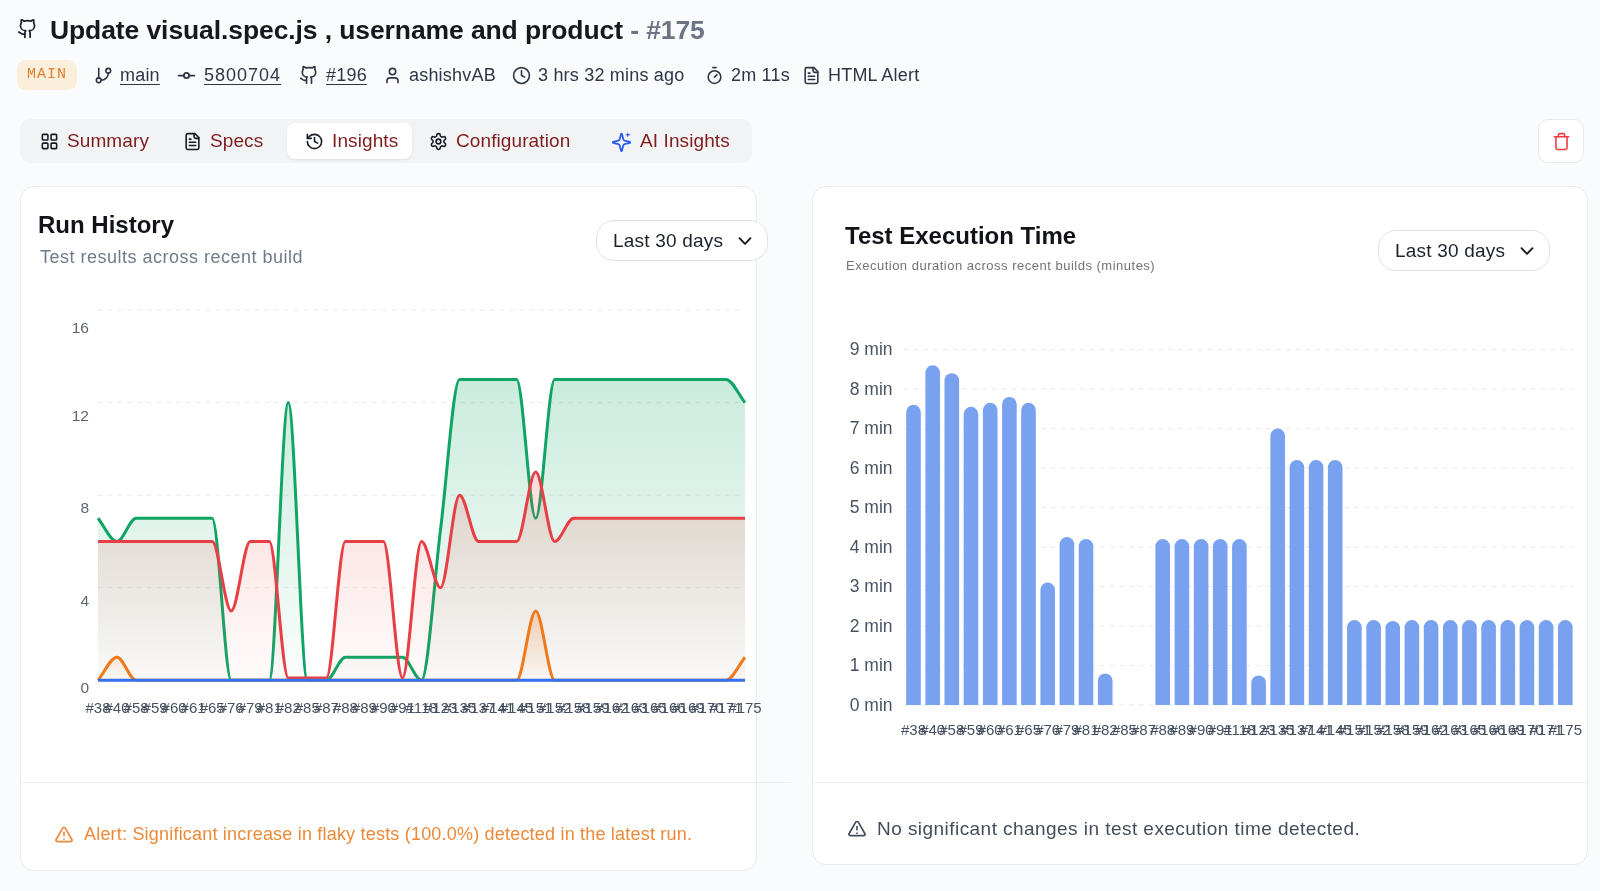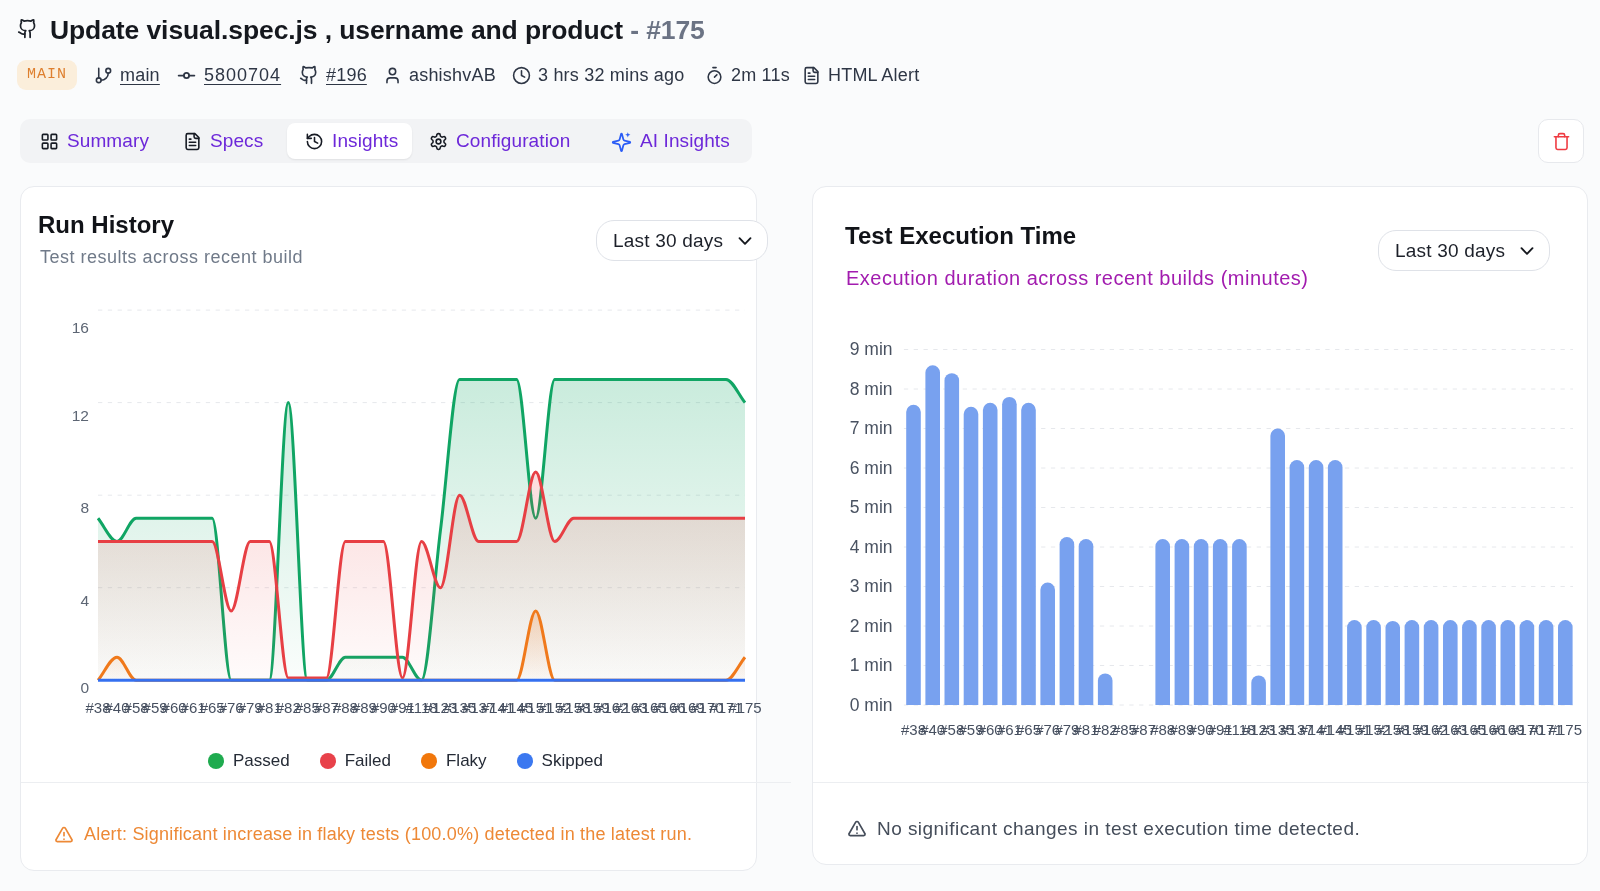--- a/index.html
+++ b/index.html
@@ -3,21 +3,21 @@
 * { margin:0; padding:0; box-sizing:border-box; }
 html,body { width:1600px; height:891px; font-family:"Liberation Sans", sans-serif; background:#fafbfc; overflow:hidden; }
 .abs { position:absolute; }
 .card { position:absolute; background:#fff; border:1px solid #e9ebef; border-radius:14px; }
 .gl { stroke:#e6e8ec; stroke-width:1; stroke-dasharray:4.3 5.5; }
 .yl { font:15.5px "Liberation Sans"; fill:#5d6674; }
 .ylr { font:17.5px "Liberation Sans"; fill:#495261; }
 .xl { font:15px "Liberation Sans"; fill:#475060; }
 .meta { position:absolute; display:flex; align-items:center; gap:7px; color:#2e3645; font-size:18px; letter-spacing:0.2px; }
 .meta a { color:#2e3645; text-decoration:underline; text-underline-offset:3px; }
-.tab { position:absolute; display:flex; align-items:center; gap:8px; color:#6d28d9; font-size:19px; letter-spacing:0.1px; top:0; height:44px; }
+.tab { position:absolute; display:flex; align-items:center; gap:8px; color:#7f1d1d; font-size:19px; letter-spacing:0.1px; top:0; height:44px; }
 .drop { position:absolute; border:1px solid #dfe2e8; border-radius:18px; background:#fff; display:flex; align-items:center; font-size:19px; letter-spacing:0.2px; color:#1c2029; }
 </style></head>
 <body>
 
 <div class="abs" style="left:17px;top:18px"><svg width="21" height="21" viewBox="0 0 24 24" fill="none" stroke="#1c2129" stroke-width="2" stroke-linecap="round" stroke-linejoin="round">
       <path d="M15 22v-4a4.8 4.8 0 0 0-1-3.5c3 0 6-2 6-5.5.08-1.25-.27-2.48-1-3.5.28-1.15.28-2.35 0-3.5 0 0-1 0-3 1.5-2.64-.5-5.36-.5-8 0C6 2 5 2 5 2c-.3 1.15-.3 2.35 0 3.5A5.403 5.403 0 0 0 4 9c0 3.5 3 5.5 6 5.5-.39.49-.68 1.05-.85 1.65-.17.6-.22 1.23-.15 1.85v4"></path>
       <path d="M9 18c-4.51 2-5-2-7-2"></path>
     </svg></div>
 <div class="abs" style="left:50px;top:15px;font-size:26.5px;font-weight:bold;color:#15181e;letter-spacing:-0.1px">Update visual.spec.js , username and product <span style="color:#6b7384">- #175</span></div>
 
@@ -196,40 +196,34 @@
       <text x="705.0" y="422.3" class="xl" text-anchor="middle">#171</text>
       <text x="724.0" y="422.3" class="xl" text-anchor="middle">#175</text>
 <path d="M77.0,227.3C83.3,235.0 89.7,250.5 96.0,250.5C102.4,250.5 108.7,227.3 115.1,227.3C121.4,227.3 127.7,227.3 134.1,227.3C140.4,227.3 146.8,227.3 153.1,227.3C159.5,227.3 165.8,227.3 172.1,227.3C178.5,227.3 184.8,227.3 191.2,227.3C197.5,227.3 203.9,389.3 210.2,389.3C216.5,389.3 222.9,389.3 229.2,389.3C235.6,389.3 241.9,389.3 248.3,389.3C254.6,389.3 261.0,111.6 267.3,111.6C273.6,111.6 280.0,389.3 286.3,389.3C292.7,389.3 299.0,389.3 305.4,389.3C311.7,389.3 318.0,366.2 324.4,366.2C330.7,366.2 337.1,366.2 343.4,366.2C349.8,366.2 356.1,366.2 362.4,366.2C368.8,366.2 375.1,366.2 381.5,366.2C387.8,366.2 394.2,389.3 400.5,389.3C406.8,389.3 413.2,289.0 419.5,238.9C425.9,188.8 432.2,88.5 438.6,88.5C444.9,88.5 451.2,88.5 457.6,88.5C463.9,88.5 470.3,88.5 476.6,88.5C483.0,88.5 489.3,88.5 495.6,88.5C502.0,88.5 508.3,227.3 514.7,227.3C521.0,227.3 527.4,88.5 533.7,88.5C540.0,88.5 546.4,88.5 552.7,88.5C559.1,88.5 565.4,88.5 571.8,88.5C578.1,88.5 584.5,88.5 590.8,88.5C597.1,88.5 603.5,88.5 609.8,88.5C616.2,88.5 622.5,88.5 628.9,88.5C635.2,88.5 641.5,88.5 647.9,88.5C654.2,88.5 660.6,88.5 666.9,88.5C673.3,88.5 679.6,88.5 685.9,88.5C692.3,88.5 698.6,88.5 705.0,88.5C711.3,88.5 717.7,103.9 724.0,111.6L724.0,389.3L77.0,389.3Z" fill="url(#gg)"></path>
 <path d="M77.0,227.3C83.3,235.0 89.7,250.5 96.0,250.5C102.4,250.5 108.7,227.3 115.1,227.3C121.4,227.3 127.7,227.3 134.1,227.3C140.4,227.3 146.8,227.3 153.1,227.3C159.5,227.3 165.8,227.3 172.1,227.3C178.5,227.3 184.8,227.3 191.2,227.3C197.5,227.3 203.9,389.3 210.2,389.3C216.5,389.3 222.9,389.3 229.2,389.3C235.6,389.3 241.9,389.3 248.3,389.3C254.6,389.3 261.0,111.6 267.3,111.6C273.6,111.6 280.0,389.3 286.3,389.3C292.7,389.3 299.0,389.3 305.4,389.3C311.7,389.3 318.0,366.2 324.4,366.2C330.7,366.2 337.1,366.2 343.4,366.2C349.8,366.2 356.1,366.2 362.4,366.2C368.8,366.2 375.1,366.2 381.5,366.2C387.8,366.2 394.2,389.3 400.5,389.3C406.8,389.3 413.2,289.0 419.5,238.9C425.9,188.8 432.2,88.5 438.6,88.5C444.9,88.5 451.2,88.5 457.6,88.5C463.9,88.5 470.3,88.5 476.6,88.5C483.0,88.5 489.3,88.5 495.6,88.5C502.0,88.5 508.3,227.3 514.7,227.3C521.0,227.3 527.4,88.5 533.7,88.5C540.0,88.5 546.4,88.5 552.7,88.5C559.1,88.5 565.4,88.5 571.8,88.5C578.1,88.5 584.5,88.5 590.8,88.5C597.1,88.5 603.5,88.5 609.8,88.5C616.2,88.5 622.5,88.5 628.9,88.5C635.2,88.5 641.5,88.5 647.9,88.5C654.2,88.5 660.6,88.5 666.9,88.5C673.3,88.5 679.6,88.5 685.9,88.5C692.3,88.5 698.6,88.5 705.0,88.5C711.3,88.5 717.7,103.9 724.0,111.6" fill="none" stroke="#10a564" stroke-width="3" stroke-linejoin="round"></path>
 <path d="M77.0,250.5C83.3,250.5 89.7,250.5 96.0,250.5C102.4,250.5 108.7,250.5 115.1,250.5C121.4,250.5 127.7,250.5 134.1,250.5C140.4,250.5 146.8,250.5 153.1,250.5C159.5,250.5 165.8,250.5 172.1,250.5C178.5,250.5 184.8,250.5 191.2,250.5C197.5,250.5 203.9,319.9 210.2,319.9C216.5,319.9 222.9,250.5 229.2,250.5C235.6,250.5 241.9,250.5 248.3,250.5C254.6,250.5 261.0,387.0 267.3,387.0C273.6,387.0 280.0,387.0 286.3,387.0C292.7,387.0 299.0,387.0 305.4,387.0C311.7,387.0 318.0,250.5 324.4,250.5C330.7,250.5 337.1,250.5 343.4,250.5C349.8,250.5 356.1,250.5 362.4,250.5C368.8,250.5 375.1,387.0 381.5,387.0C387.8,387.0 394.2,250.5 400.5,250.5C406.8,250.5 413.2,296.7 419.5,296.7C425.9,296.7 432.2,204.2 438.6,204.2C444.9,204.2 451.2,250.5 457.6,250.5C463.9,250.5 470.3,250.5 476.6,250.5C483.0,250.5 489.3,250.5 495.6,250.5C502.0,250.5 508.3,181.0 514.7,181.0C521.0,181.0 527.4,250.5 533.7,250.5C540.0,250.5 546.4,227.3 552.7,227.3C559.1,227.3 565.4,227.3 571.8,227.3C578.1,227.3 584.5,227.3 590.8,227.3C597.1,227.3 603.5,227.3 609.8,227.3C616.2,227.3 622.5,227.3 628.9,227.3C635.2,227.3 641.5,227.3 647.9,227.3C654.2,227.3 660.6,227.3 666.9,227.3C673.3,227.3 679.6,227.3 685.9,227.3C692.3,227.3 698.6,227.3 705.0,227.3C711.3,227.3 717.7,227.3 724.0,227.3L724.0,389.3L77.0,389.3Z" fill="url(#rg)"></path>
 <path d="M77.0,250.5C83.3,250.5 89.7,250.5 96.0,250.5C102.4,250.5 108.7,250.5 115.1,250.5C121.4,250.5 127.7,250.5 134.1,250.5C140.4,250.5 146.8,250.5 153.1,250.5C159.5,250.5 165.8,250.5 172.1,250.5C178.5,250.5 184.8,250.5 191.2,250.5C197.5,250.5 203.9,319.9 210.2,319.9C216.5,319.9 222.9,250.5 229.2,250.5C235.6,250.5 241.9,250.5 248.3,250.5C254.6,250.5 261.0,387.0 267.3,387.0C273.6,387.0 280.0,387.0 286.3,387.0C292.7,387.0 299.0,387.0 305.4,387.0C311.7,387.0 318.0,250.5 324.4,250.5C330.7,250.5 337.1,250.5 343.4,250.5C349.8,250.5 356.1,250.5 362.4,250.5C368.8,250.5 375.1,387.0 381.5,387.0C387.8,387.0 394.2,250.5 400.5,250.5C406.8,250.5 413.2,296.7 419.5,296.7C425.9,296.7 432.2,204.2 438.6,204.2C444.9,204.2 451.2,250.5 457.6,250.5C463.9,250.5 470.3,250.5 476.6,250.5C483.0,250.5 489.3,250.5 495.6,250.5C502.0,250.5 508.3,181.0 514.7,181.0C521.0,181.0 527.4,250.5 533.7,250.5C540.0,250.5 546.4,227.3 552.7,227.3C559.1,227.3 565.4,227.3 571.8,227.3C578.1,227.3 584.5,227.3 590.8,227.3C597.1,227.3 603.5,227.3 609.8,227.3C616.2,227.3 622.5,227.3 628.9,227.3C635.2,227.3 641.5,227.3 647.9,227.3C654.2,227.3 660.6,227.3 666.9,227.3C673.3,227.3 679.6,227.3 685.9,227.3C692.3,227.3 698.6,227.3 705.0,227.3C711.3,227.3 717.7,227.3 724.0,227.3" fill="none" stroke="#e73f44" stroke-width="3" stroke-linejoin="round"></path>
 <path d="M77.0,389.3C83.3,381.6 89.7,366.2 96.0,366.2C102.4,366.2 108.7,389.3 115.1,389.3C121.4,389.3 127.7,389.3 134.1,389.3C140.4,389.3 146.8,389.3 153.1,389.3C159.5,389.3 165.8,389.3 172.1,389.3C178.5,389.3 184.8,389.3 191.2,389.3C197.5,389.3 203.9,389.3 210.2,389.3C216.5,389.3 222.9,389.3 229.2,389.3C235.6,389.3 241.9,389.3 248.3,389.3C254.6,389.3 261.0,389.3 267.3,389.3C273.6,389.3 280.0,389.3 286.3,389.3C292.7,389.3 299.0,389.3 305.4,389.3C311.7,389.3 318.0,389.3 324.4,389.3C330.7,389.3 337.1,389.3 343.4,389.3C349.8,389.3 356.1,389.3 362.4,389.3C368.8,389.3 375.1,389.3 381.5,389.3C387.8,389.3 394.2,389.3 400.5,389.3C406.8,389.3 413.2,389.3 419.5,389.3C425.9,389.3 432.2,389.3 438.6,389.3C444.9,389.3 451.2,389.3 457.6,389.3C463.9,389.3 470.3,389.3 476.6,389.3C483.0,389.3 489.3,389.3 495.6,389.3C502.0,389.3 508.3,319.9 514.7,319.9C521.0,319.9 527.4,389.3 533.7,389.3C540.0,389.3 546.4,389.3 552.7,389.3C559.1,389.3 565.4,389.3 571.8,389.3C578.1,389.3 584.5,389.3 590.8,389.3C597.1,389.3 603.5,389.3 609.8,389.3C616.2,389.3 622.5,389.3 628.9,389.3C635.2,389.3 641.5,389.3 647.9,389.3C654.2,389.3 660.6,389.3 666.9,389.3C673.3,389.3 679.6,389.3 685.9,389.3C692.3,389.3 698.6,389.3 705.0,389.3C711.3,389.3 717.7,373.9 724.0,366.2L724.0,389.3L77.0,389.3Z" fill="url(#og)"></path>
 <path d="M77.0,389.3C83.3,381.6 89.7,366.2 96.0,366.2C102.4,366.2 108.7,389.3 115.1,389.3C121.4,389.3 127.7,389.3 134.1,389.3C140.4,389.3 146.8,389.3 153.1,389.3C159.5,389.3 165.8,389.3 172.1,389.3C178.5,389.3 184.8,389.3 191.2,389.3C197.5,389.3 203.9,389.3 210.2,389.3C216.5,389.3 222.9,389.3 229.2,389.3C235.6,389.3 241.9,389.3 248.3,389.3C254.6,389.3 261.0,389.3 267.3,389.3C273.6,389.3 280.0,389.3 286.3,389.3C292.7,389.3 299.0,389.3 305.4,389.3C311.7,389.3 318.0,389.3 324.4,389.3C330.7,389.3 337.1,389.3 343.4,389.3C349.8,389.3 356.1,389.3 362.4,389.3C368.8,389.3 375.1,389.3 381.5,389.3C387.8,389.3 394.2,389.3 400.5,389.3C406.8,389.3 413.2,389.3 419.5,389.3C425.9,389.3 432.2,389.3 438.6,389.3C444.9,389.3 451.2,389.3 457.6,389.3C463.9,389.3 470.3,389.3 476.6,389.3C483.0,389.3 489.3,389.3 495.6,389.3C502.0,389.3 508.3,319.9 514.7,319.9C521.0,319.9 527.4,389.3 533.7,389.3C540.0,389.3 546.4,389.3 552.7,389.3C559.1,389.3 565.4,389.3 571.8,389.3C578.1,389.3 584.5,389.3 590.8,389.3C597.1,389.3 603.5,389.3 609.8,389.3C616.2,389.3 622.5,389.3 628.9,389.3C635.2,389.3 641.5,389.3 647.9,389.3C654.2,389.3 660.6,389.3 666.9,389.3C673.3,389.3 679.6,389.3 685.9,389.3C692.3,389.3 698.6,389.3 705.0,389.3C711.3,389.3 717.7,373.9 724.0,366.2" fill="none" stroke="#f0791b" stroke-width="3" stroke-linejoin="round"></path>
 <path d="M77.0,389.3L724.0,389.3" fill="none" stroke="#3570f0" stroke-width="3"></path>
 </svg>
-  <div class="abs" style="left:61px;top:564px;width:647px;display:flex;justify-content:center;gap:30px;align-items:center;font-size:17px;color:#252b36">
-    <span style="display:flex;align-items:center;gap:9px"><span style="width:16px;height:16px;border-radius:50%;background:#1fab4f;display:inline-block"></span>Passed</span>
-    <span style="display:flex;align-items:center;gap:9px"><span style="width:16px;height:16px;border-radius:50%;background:#e8414a;display:inline-block"></span>Failed</span>
-    <span style="display:flex;align-items:center;gap:9px"><span style="width:16px;height:16px;border-radius:50%;background:#f1770b;display:inline-block"></span>Flaky</span>
-    <span style="display:flex;align-items:center;gap:9px"><span style="width:16px;height:16px;border-radius:50%;background:#3b78f0;display:inline-block"></span>Skipped</span>
-  </div>
   <div class="abs" style="left:0;top:595px;width:770px;border-top:1px solid #eceef1"></div>
   <div class="abs" style="left:33px;top:637px;display:flex;align-items:center;gap:10px;color:#ed8936;font-size:18px;letter-spacing:0.2px;font-weight:normal">
       <svg width="20" height="20" viewBox="0 0 24 24" fill="none" stroke="#ed8936" stroke-width="2" stroke-linecap="round" stroke-linejoin="round">
         <path d="m21.73 18-8-14a2 2 0 0 0-3.48 0l-8 14A2 2 0 0 0 4 20h16a2 2 0 0 0 1.73-2Z"></path>
         <path d="M12 9v4"></path>
         <path d="M12 17h.01"></path>
       </svg>
       <span>Alert: Significant increase in flaky tests (100.0%) detected in the latest run.</span>
     </div>
 </div>
 
 <div class="card" style="left:812px;top:186px;width:776px;height:679px">
   <div class="abs" style="left:32px;top:35px;font-size:24px;font-weight:bold;color:#111318">Test Execution Time</div>
-  <div class="abs" style="left:33px;top:80px;font-size:20px;letter-spacing:0.5px;color:#a21caf">Execution duration across recent builds (minutes)</div>
+  <div class="abs" style="left:33px;top:71px;font-size:13px;letter-spacing:0.5px;color:#737373">Execution duration across recent builds (minutes)</div>
   <div class="drop" style="left:565px;top:43px;width:172px;height:41px;padding-left:16px;gap:15px">Last 30 days <svg width="14" height="14" viewBox="0 0 14 14" fill="none" stroke="#15181e" stroke-width="1.9" stroke-linecap="round" stroke-linejoin="round">
         <path d="M1.5 4.2 L7 9.8 L12.5 4.2"></path>
       </svg></div>
   <svg class="abs" style="left:0;top:144px" width="776" height="415" viewBox="0 0 776 415">
 <line x1="90.9" y1="374.0" x2="760" y2="374.0" class="gl"></line>
       <line x1="90.9" y1="334.5" x2="760" y2="334.5" class="gl"></line>
       <line x1="90.9" y1="295.0" x2="760" y2="295.0" class="gl"></line>
       <line x1="90.9" y1="255.5" x2="760" y2="255.5" class="gl"></line>
       <line x1="90.9" y1="216.0" x2="760" y2="216.0" class="gl"></line>
       <line x1="90.9" y1="176.5" x2="760" y2="176.5" class="gl"></line>

